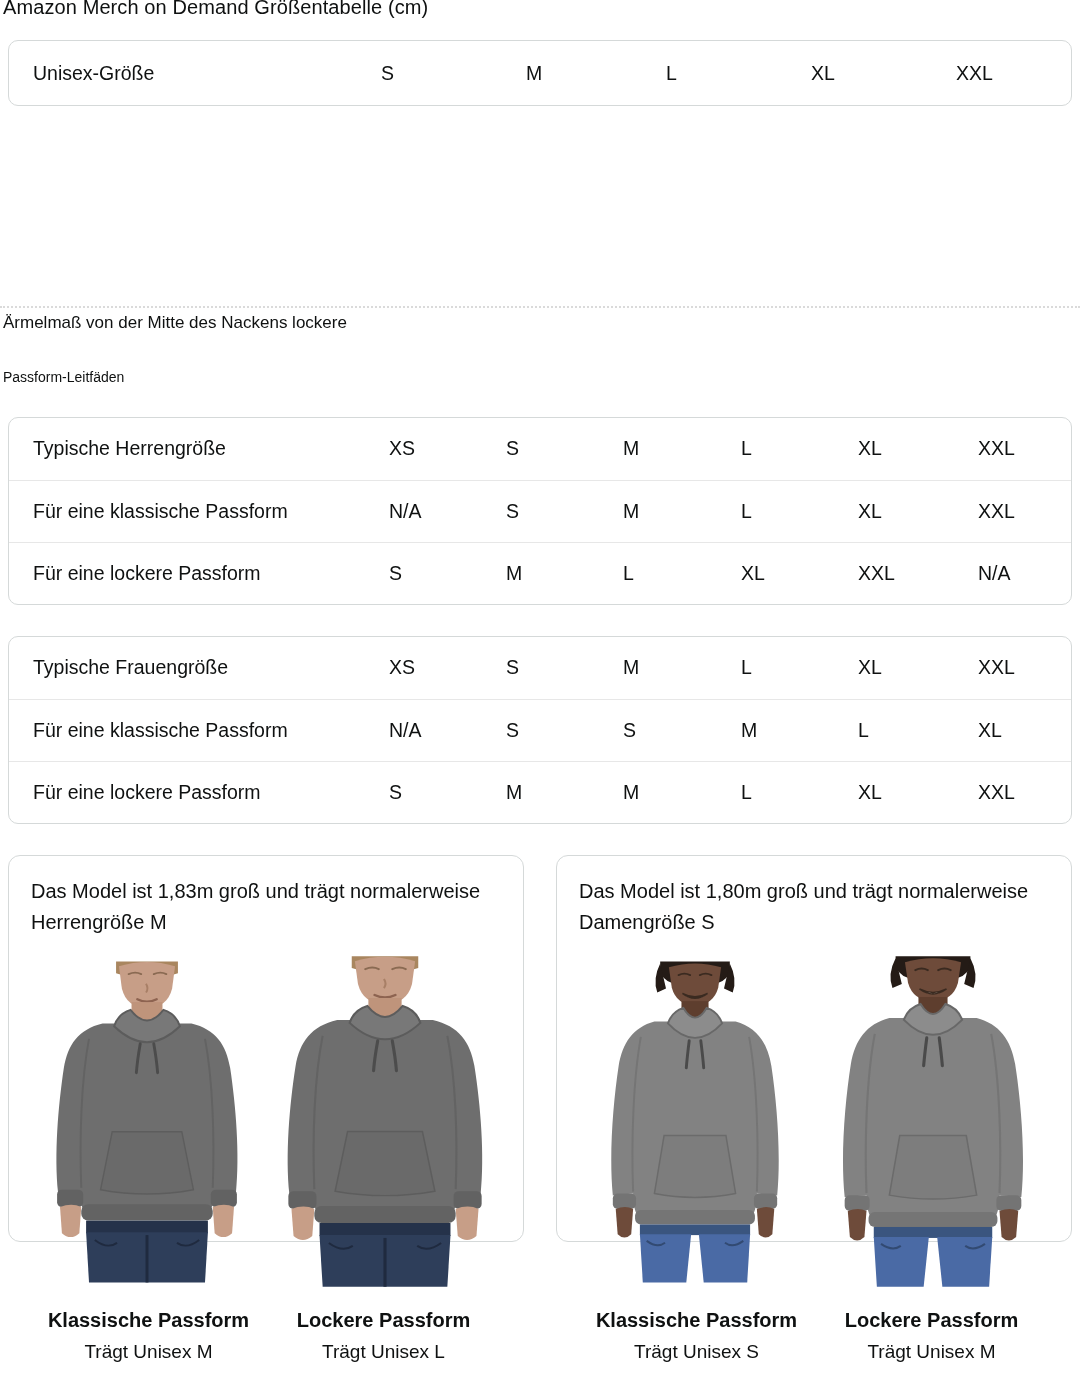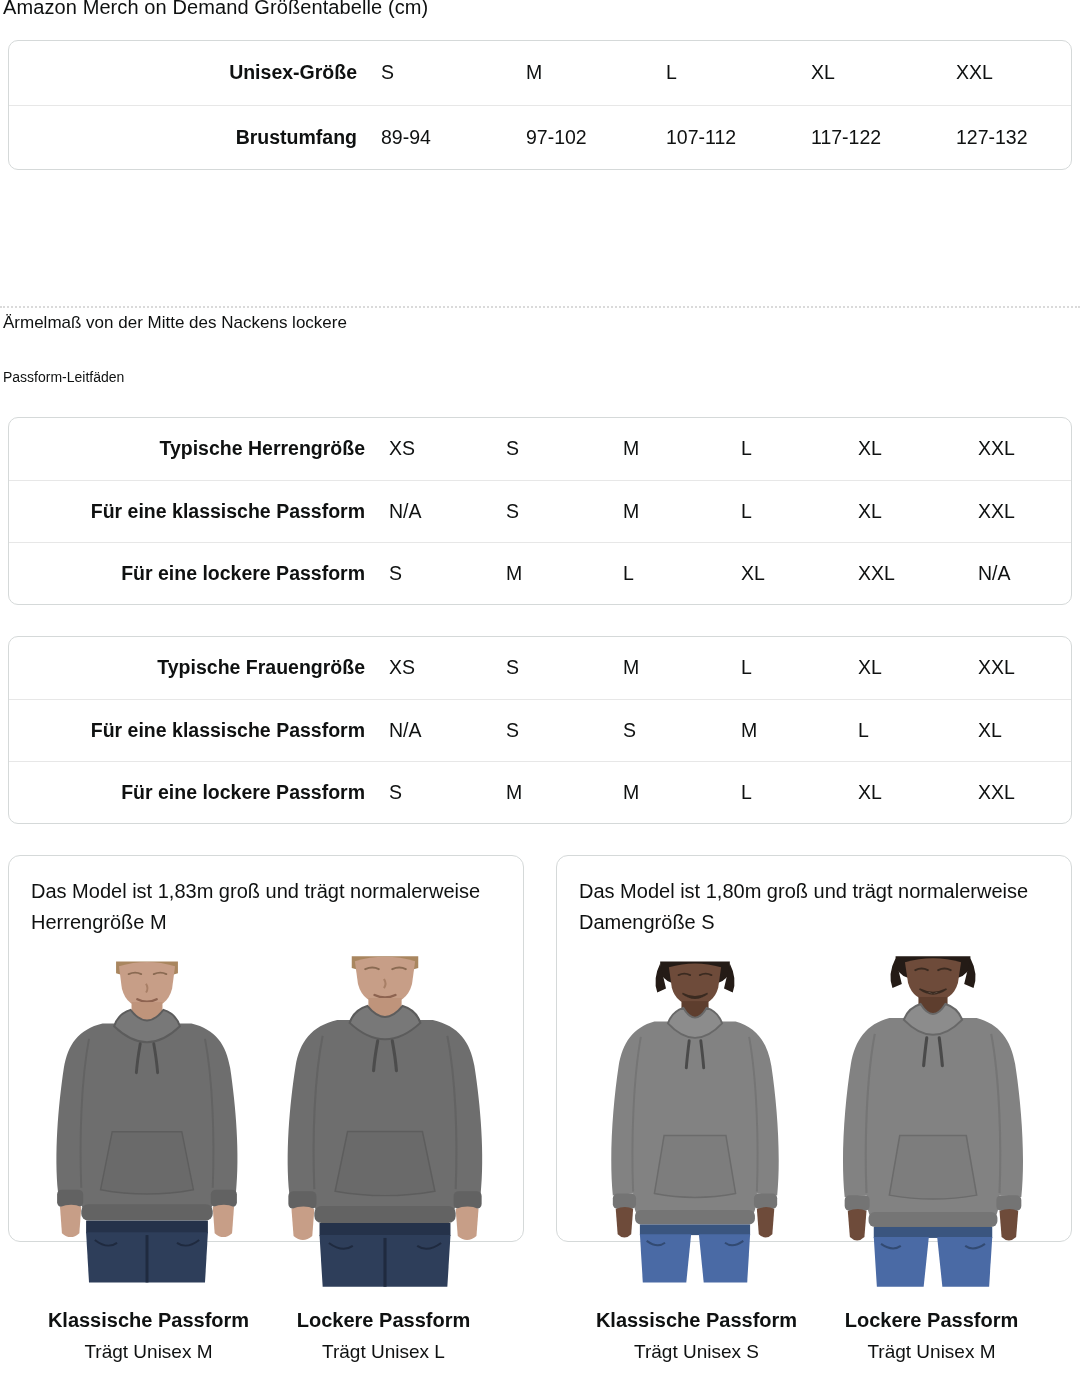--- a/index.html
+++ b/index.html
@@ -18,21 +18,21 @@
     position: absolute; left: 8px; right: 8px;
     border: 1px solid #d5d9d9; border-radius: 10px;
     overflow: hidden; background: #fff;
   }
   .tbl table { width: 100%; border-collapse: collapse; table-layout: fixed; }
   .tbl td {
     font-size: 19.5px; padding: 0 0 0 24px; vertical-align: middle;
     white-space: nowrap; overflow: hidden;
   }
   .tbl tr + tr td { border-top: 1px solid #e7e7e7; }
-  .tbl td.lbl { font-weight: 700; text-align: right; }
+  .tbl td.lbl { font-weight: 400; }
   .size-tbl { top: 40px; }
   .size-tbl td { height: 64px; }
   .fit-tbl td { height: 62px; }
   .fit-tbl-men { top: 417px; }
   .fit-tbl-women { top: 636px; }
   .dotted-sep {
     position: absolute; top: 306px; left: 0; right: 0; height: 0;
     border-top: 2px dotted #dadada;
   }
   .note {
@@ -83,28 +83,20 @@
         <col>
       </colgroup>
     <tbody>
         <tr>
       <td class="lbl">Unisex-Größe</td>
       <td>S</td>
       <td>M</td>
       <td>L</td>
       <td>XL</td>
       <td>XXL</td>
-    </tr>
-    <tr>
-      <td class="lbl">Brustumfang</td>
-      <td>89-94</td>
-      <td>97-102</td>
-      <td>107-112</td>
-      <td>117-122</td>
-      <td>127-132</td>
     </tr>
   </tbody>
     </table>
 </div>
 
 <div class="dotted-sep"></div>
 <div class="note">Ärmelmaß von der Mitte des Nackens lockere</div>
 <h2 class="fit-heading">Passform-Leitfäden</h2>
 
 <div class="tbl fit-tbl fit-tbl-men">

